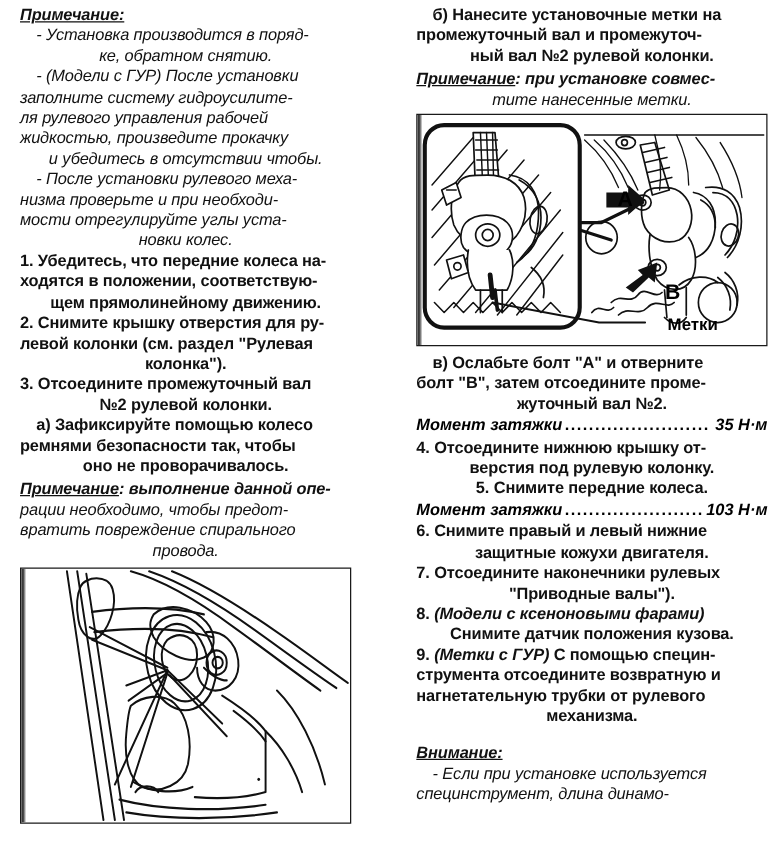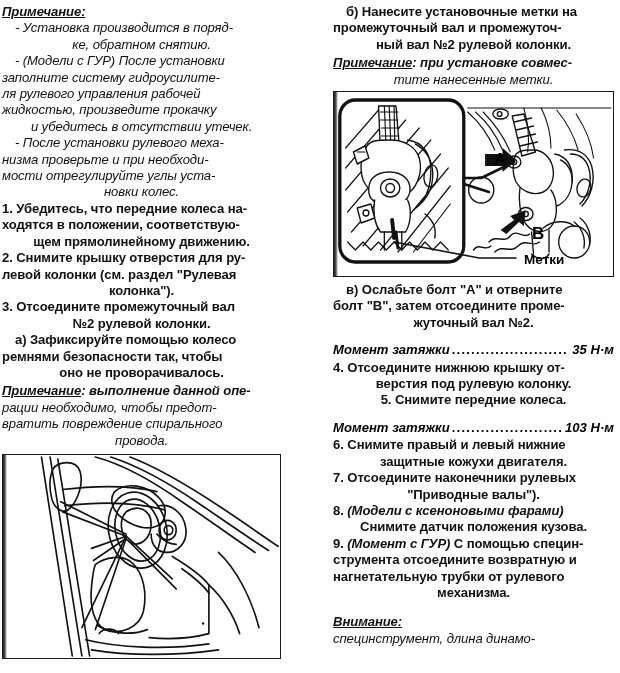--- a/index.html
+++ b/index.html
@@ -13,21 +13,21 @@
     overflow: hidden;
     font-family: "Liberation Sans", sans-serif;
     color: #000000;
     position: relative;
   }
   .page {
     position: absolute;
     inset: 0;
     display: flex;
     box-sizing: border-box;
-    padding: 4px 6px 0 2px;
+    padding: 4px 6px 0 16px;
     gap: 40px;
   }
   .column {
     width: 302px;
     box-sizing: border-box;
     position: relative;
   }
   .column.left { padding-right: 6px; }
   .column.right { padding-left: 6px; }
 
@@ -70,21 +70,21 @@
   .torque .t-label { flex: 0 0 auto; }
   .torque .t-dots {
     flex: 1 1 auto;
     overflow: hidden;
     white-space: nowrap;
     letter-spacing: 1.2px;
     font-style: normal;
     font-weight: 700;
     padding: 0 2px;
   }
-  .torque .t-val { flex: 0 0 auto; margin-top: 10px; }
+  .torque .t-val { flex: 0 0 auto; }
 
   
   .fig {
     position: relative;
     box-sizing: border-box;
     border: 1.4px solid #1a1a1a;
     background: #fff;
     margin-top: 4px;
     overflow: hidden;
   }
@@ -106,38 +106,38 @@
   .callout-label {
     position: absolute;
     font-weight: 800;
     font-size: 15px;
     font-family: "Liberation Sans", sans-serif;
     color: #000;
     z-index: 3;
   }
   #label-a { left: 160px; top: 58px; font-size: 17px; }
   #label-b { left: 198px; top: 132px; font-size: 17px; }
-  #label-metki { left: 190px; top: 160px; font-size: 13.5px; font-weight: 700; }
+  #label-metki { left: 200px; top: 160px; font-size: 13.5px; font-weight: 700; }
 </style>
 </head>
 <body>
 
 <div class="page">
 
   <div class="column left">
 
     <p class="noind"><span class="note-head">Примечание:</span></p>
 
     <p class="ital ind">- Установка производится в поряд-</p>
     <p class="ital noind lastline">ке, обратном снятию.</p>
     <p class="ital ind">- (Модели с ГУР) После установки</p>
     <p class="ital noind">заполните систему гидроусилите-</p>
     <p class="ital noind">ля рулевого управления рабочей</p>
     <p class="ital noind">жидкостью, произведите прокачку</p>
-    <p class="ital noind lastline">и убедитесь в отсутствии утечек.</p>
+    <p class="ital noind lastline">и убедитесь в отсутствии чтобы.</p>
     <p class="ital ind">- После установки рулевого меха-</p>
     <p class="ital noind">низма проверьте и при необходи-</p>
     <p class="ital noind">мости отрегулируйте углы уста-</p>
     <p class="ital noind lastline">новки колес.</p>
 
     <p class="noind">1. Убедитесь, что передние колеса на-</p>
     <p class="noind">ходятся в положении, соответствую-</p>
     <p class="noind lastline">щем прямолинейному движению.</p>
 
     <p class="noind">2. Снимите крышку отверстия для ру-</p>
@@ -352,22 +352,23 @@
 
     <p class="noind">6. Снимите правый и левый нижние</p>
     <p class="noind lastline">защитные кожухи двигателя.</p>
 
     <p class="noind">7. Отсоедините наконечники рулевых</p>
     <p class="noind lastline">"Приводные валы").</p>
 
     <p class="noind"><span>8. </span><span style="font-style:italic;">(Модели с ксеноновыми фарами)</span></p>
     <p class="noind lastline">Снимите датчик положения кузова.</p>
 
-    <p class="noind"><span>9. </span><span style="font-style:italic;">(Момент с ГУР)</span><span> С помощью специн-</span></p>
+    <p class="noind"><span>9. </span><span style="font-style:italic;">(Метки с ГУР)</span><span> С помощью специн-</span></p>
     <p class="noind">струмента отсоедините возвратную и</p>
     <p class="noind">нагнетательную трубки от рулевого</p>
     <p class="noind lastline">механизма.</p>
 
     <p class="noind" style="margin-top:14px;"><span class="note-head">Внимание:</span></p>
+    <p class="ital ind">- Если при установке используется</p>
     <p class="ital noind">специнструмент, длина динамо-</p>
 
   </div>
 </div>
 
 </body></html>

